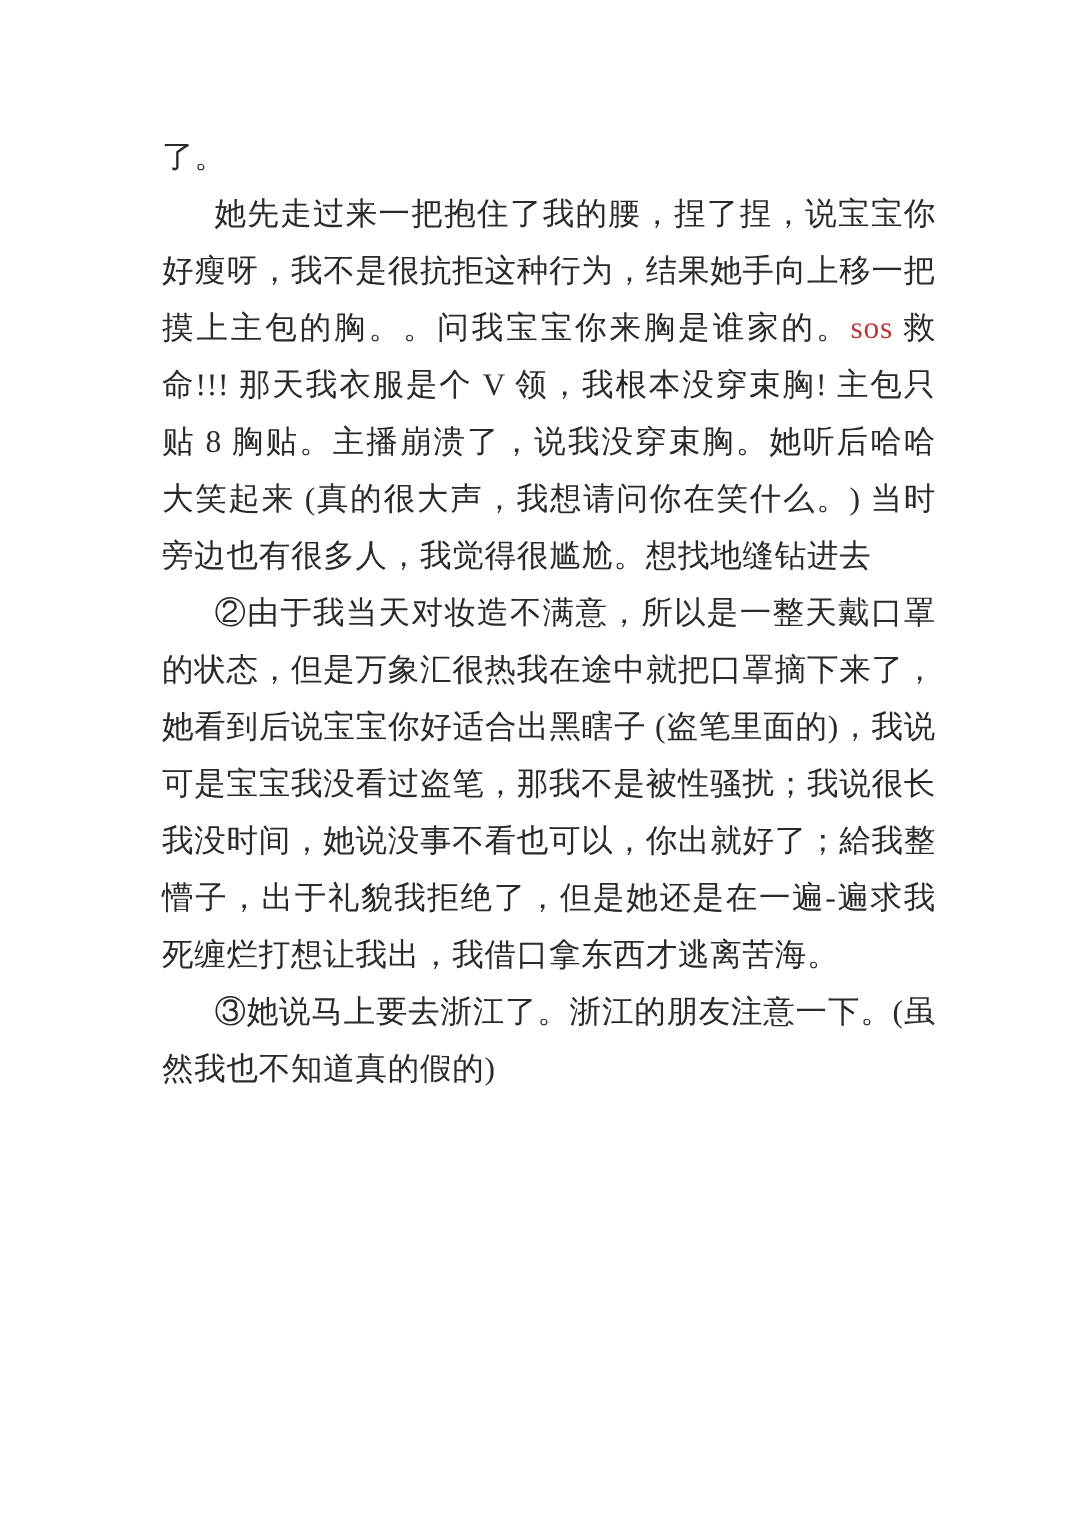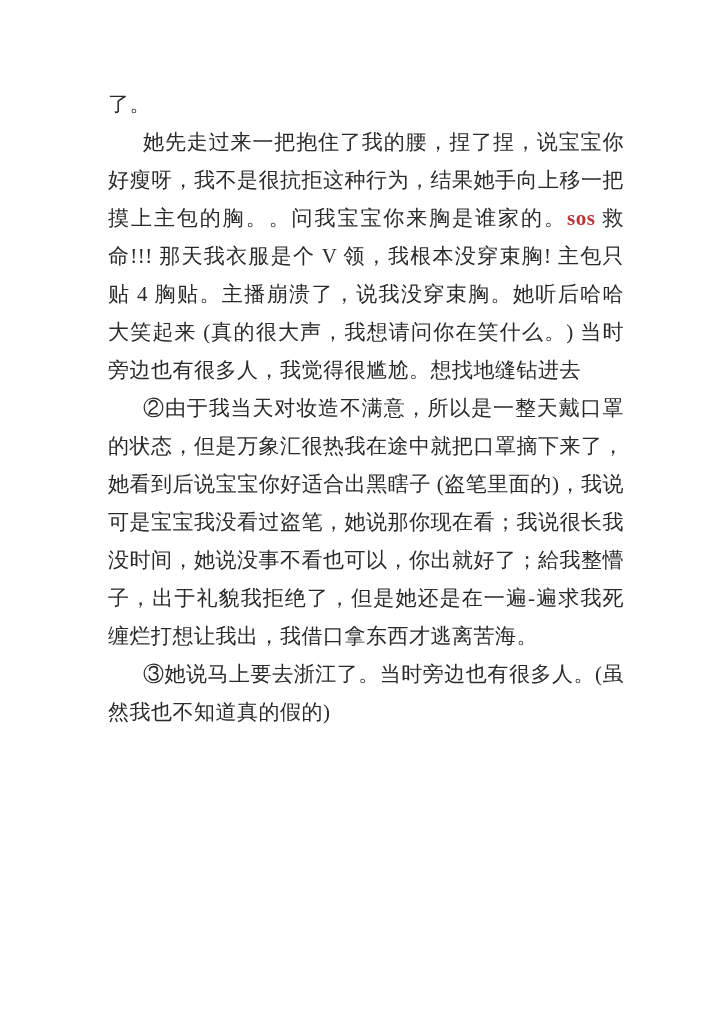--- a/index.html
+++ b/index.html
@@ -40,32 +40,32 @@
   }
   .para {
     margin: 0;
     padding: 0;
   }
   .para.indent {
     text-indent: 35px;
   }
   .sos {
     color: var(--sos-color);
-    font-weight: bold;
+    font-weight: normal;
   }
 </style>
 </head>
 <body>
 
 <div class="page">
   <div class="text-block">
 
     <p class="para"><span>了。</span></p>
 
-    <p class="para indent"><span>她先走过来一把抱住了我的腰，捏了捏，说宝宝你好瘦呀，我不是很抗拒这种行为，结果她手向上移一把摸上主包的胸。。问我宝宝你来胸是谁家的。</span><span class="sos">sos</span><span> 救命!!! 那天我衣服是个 V 领，我根本没穿束胸! 主包只贴 4 胸贴。主播崩溃了，说我没穿束胸。她听后哈哈大笑起来 (真的很大声，我想请问你在笑什么。) 当时旁边也有很多人，我觉得很尴尬。想找地缝钻进去</span></p>
+    <p class="para indent"><span>她先走过来一把抱住了我的腰，捏了捏，说宝宝你好瘦呀，我不是很抗拒这种行为，结果她手向上移一把摸上主包的胸。。问我宝宝你来胸是谁家的。</span><span class="sos">sos</span><span> 救命!!! 那天我衣服是个 V 领，我根本没穿束胸! 主包只贴 8 胸贴。主播崩溃了，说我没穿束胸。她听后哈哈大笑起来 (真的很大声，我想请问你在笑什么。) 当时旁边也有很多人，我觉得很尴尬。想找地缝钻进去</span></p>
 
 
-    <p class="para indent"><span>②由于我当天对妆造不满意，所以是一整天戴口罩的状态，但是万象汇很热我在途中就把口罩摘下来了，她看到后说宝宝你好适合出黑瞎子 (盗笔里面的)，我说可是宝宝我没看过盗笔，她说那你现在看；我说很长我没时间，她说没事不看也可以，你出就好了；給我整懵子，出于礼貌我拒绝了，但是她还是在一遍-遍求我死缠烂打想让我出，我借口拿东西才逃离苦海。</span></p>
+    <p class="para indent"><span>②由于我当天对妆造不满意，所以是一整天戴口罩的状态，但是万象汇很热我在途中就把口罩摘下来了，她看到后说宝宝你好适合出黑瞎子 (盗笔里面的)，我说可是宝宝我没看过盗笔，那我不是被性骚扰；我说很长我没时间，她说没事不看也可以，你出就好了；給我整懵子，出于礼貌我拒绝了，但是她还是在一遍-遍求我死缠烂打想让我出，我借口拿东西才逃离苦海。</span></p>
 
-    <p class="para indent"><span>③她说马上要去浙江了。当时旁边也有很多人。(虽然我也不知道真的假的)</span></p>
+    <p class="para indent"><span>③她说马上要去浙江了。浙江的朋友注意一下。(虽然我也不知道真的假的)</span></p>
 
   </div>
 </div>
 
 </body></html>

